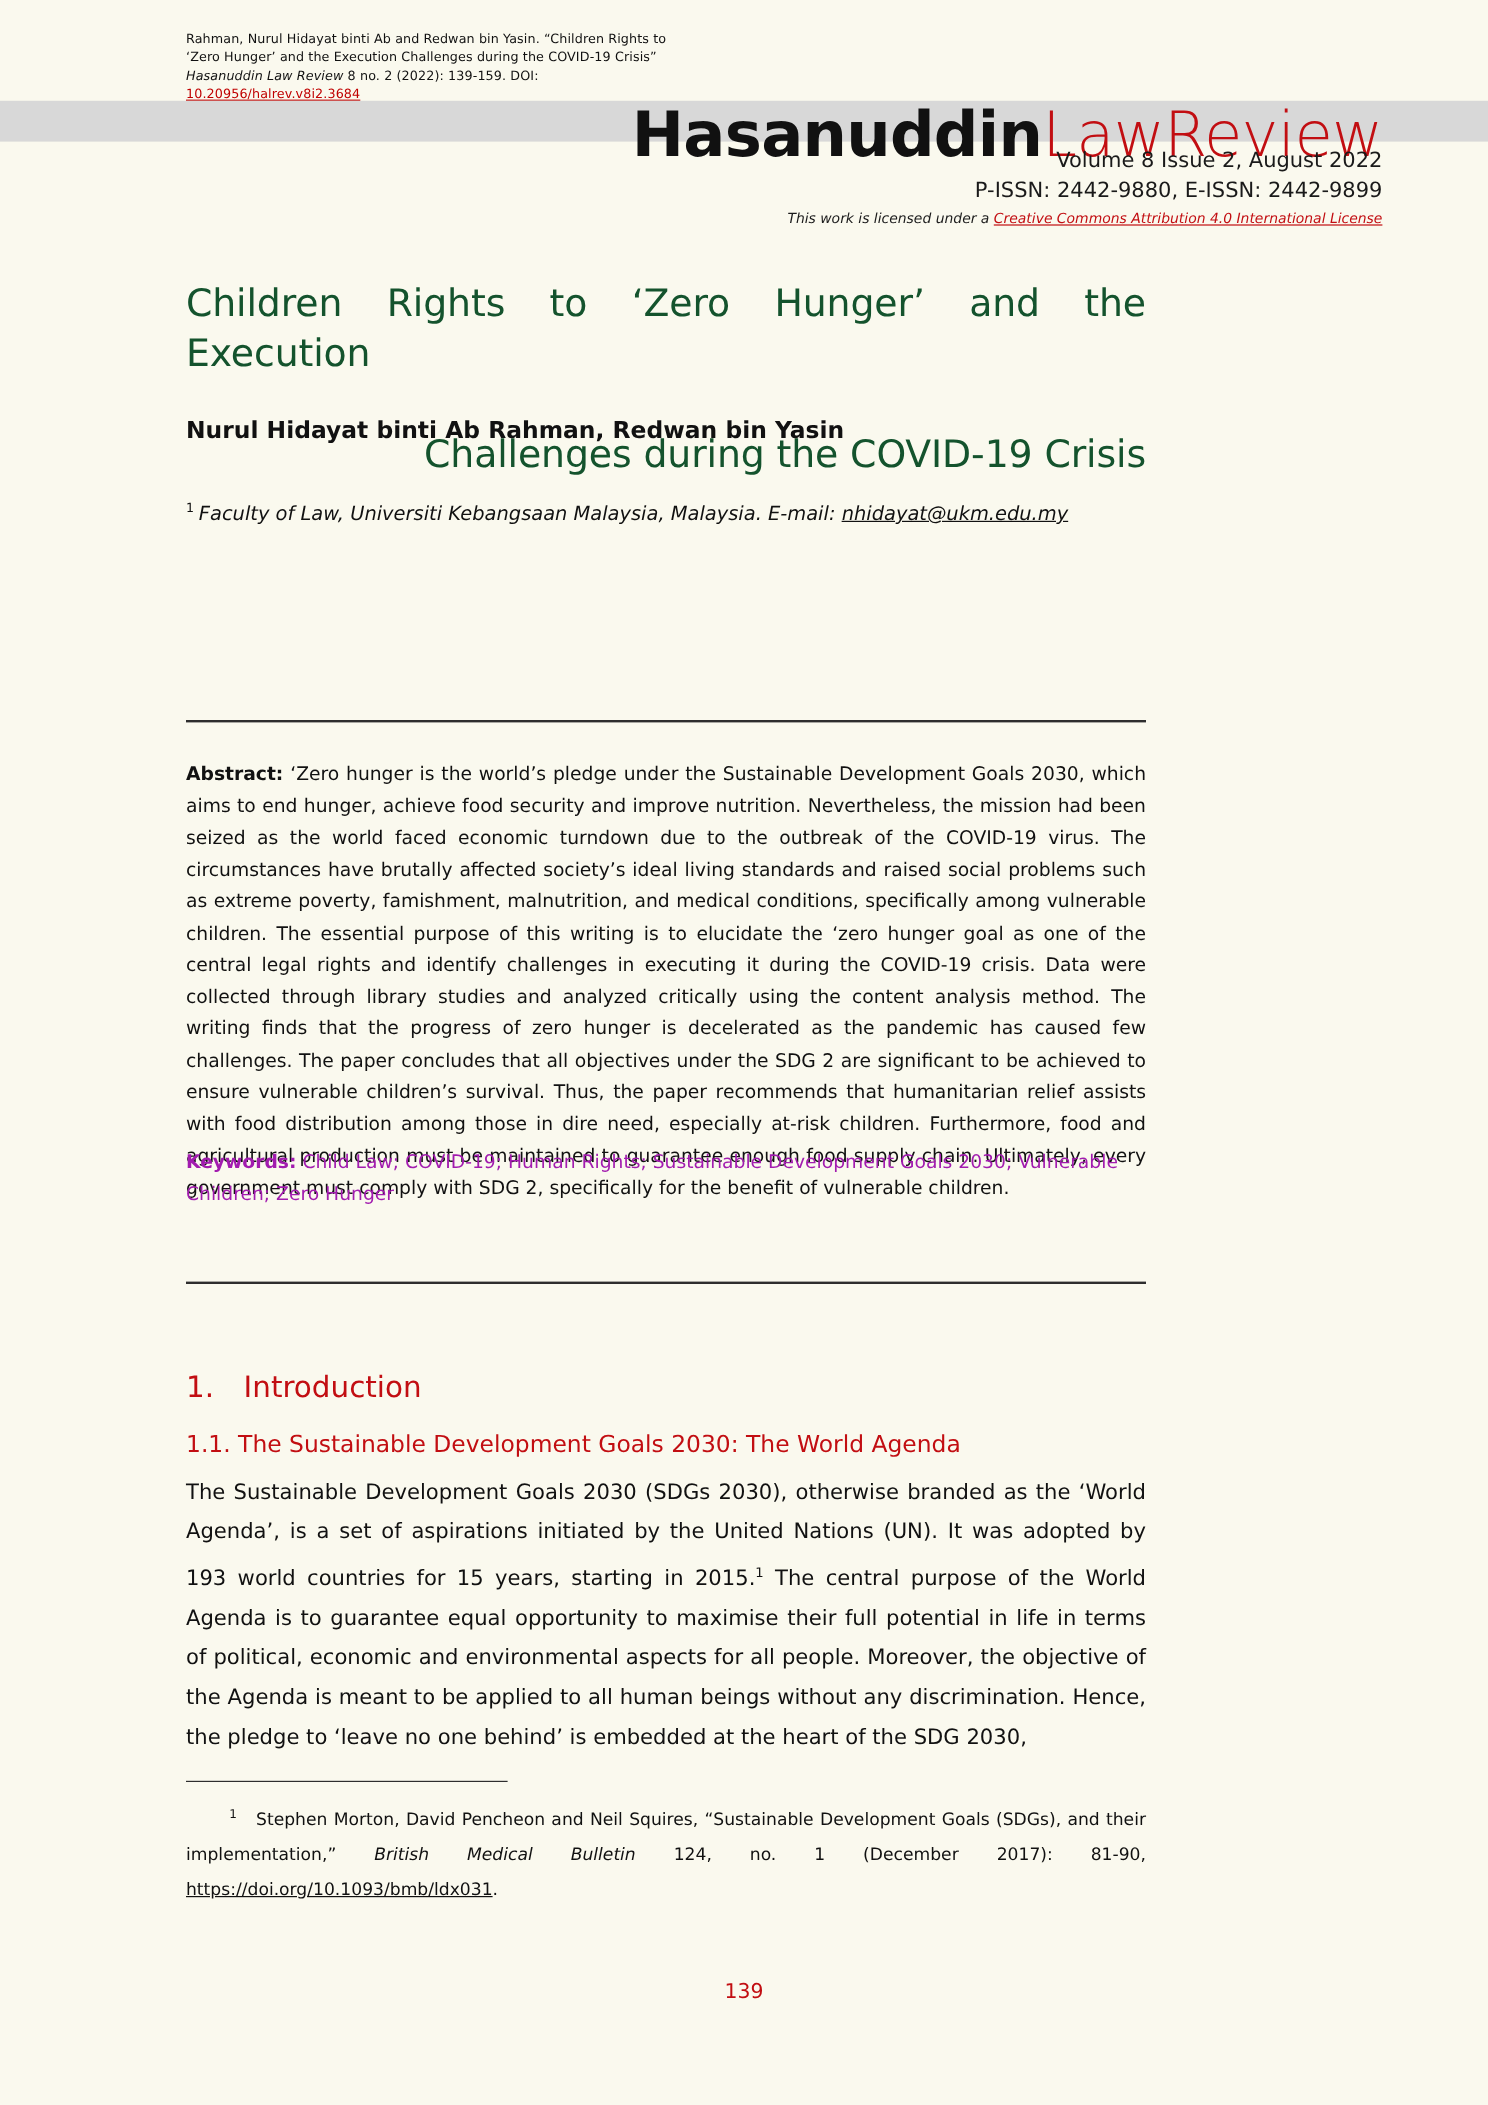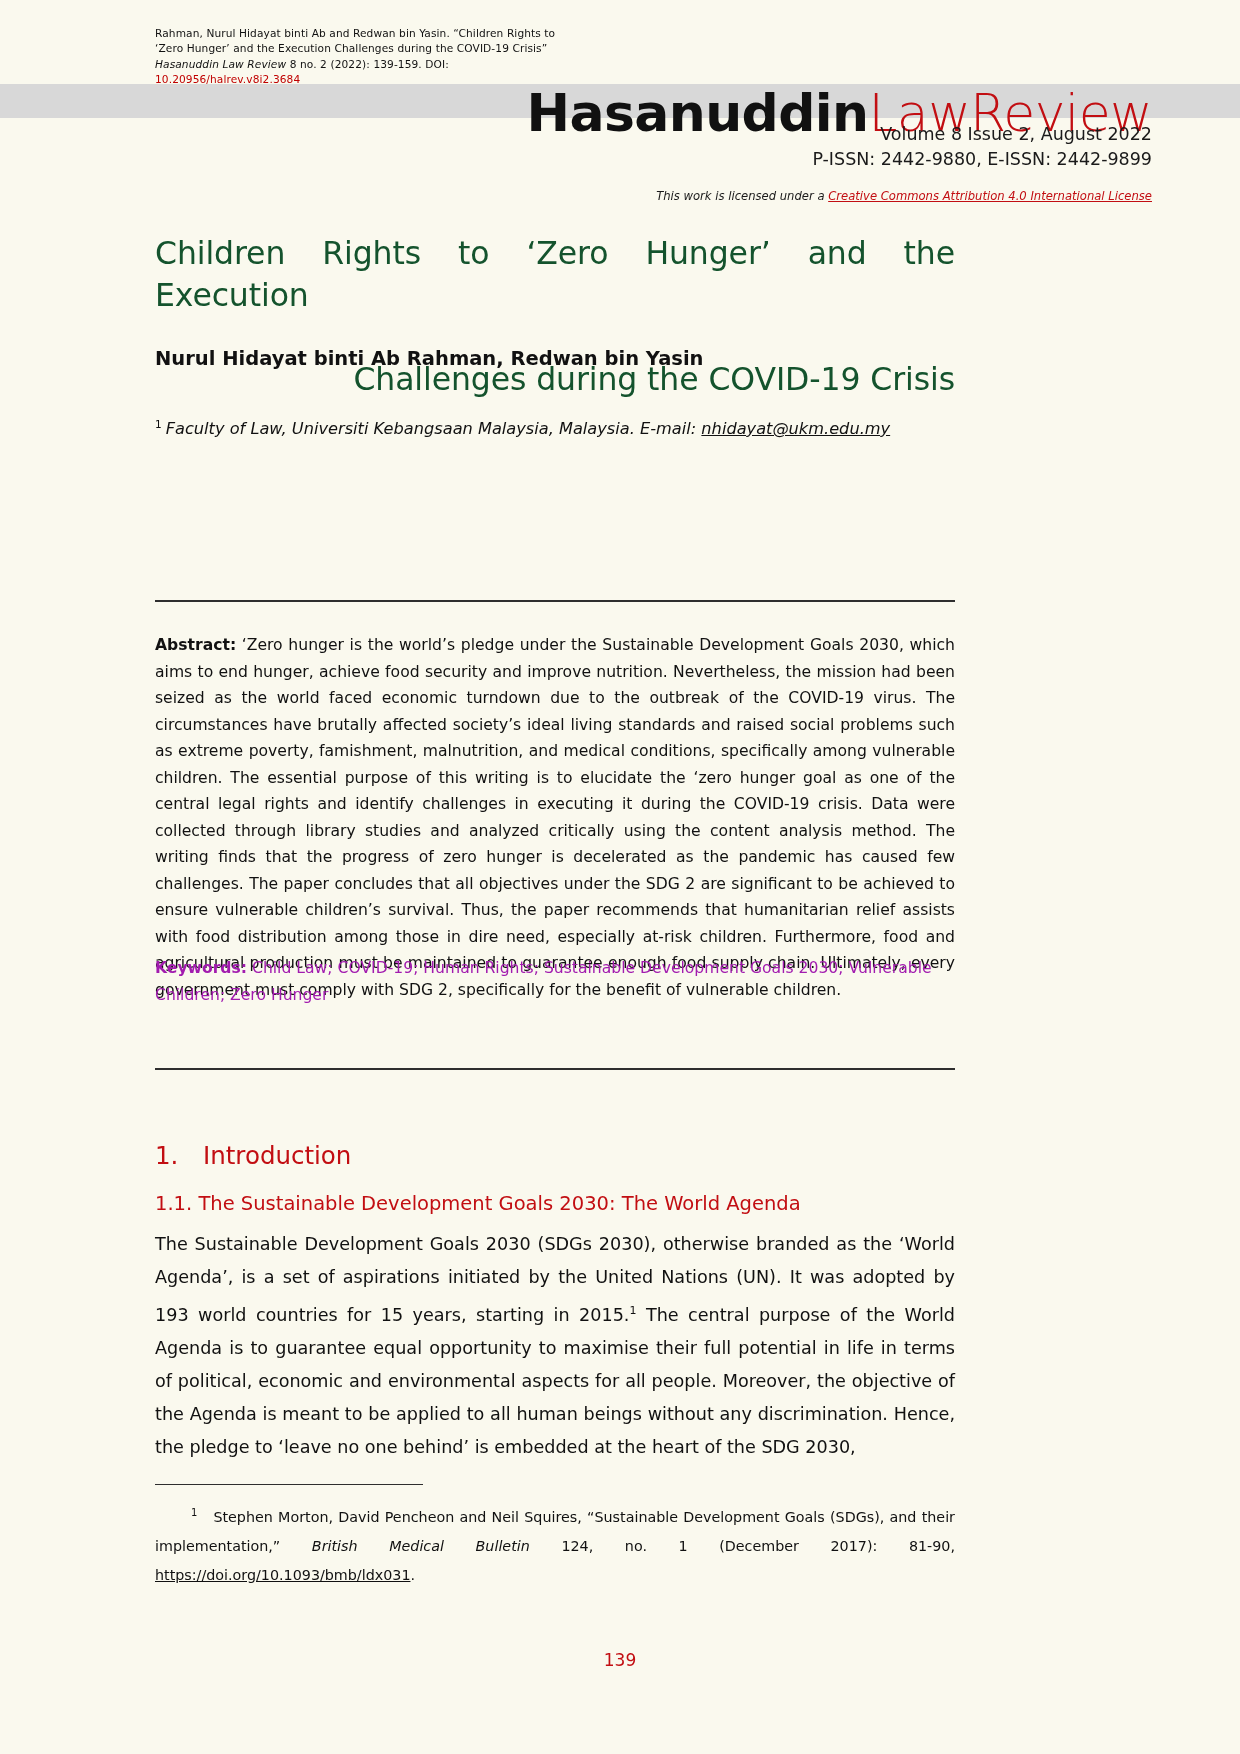--- a/index.html
+++ b/index.html
@@ -83,21 +83,21 @@
   .issue-info .line2 {
     font-size: 17.5px;
     line-height: 25px;
     color: #1a1a1a;
   }
   .issue-info .line3 {
     font-size: 11.6px;
     line-height: 20px;
     font-style: italic;
     color: #1a1a1a;
-    margin-top: 14px;
+    margin-top: 0;
   }
   .cc-link {
     color: #c20e12;
     font-style: italic;
   }
 
   
   .title {
     position: absolute;
     left: 155px;

